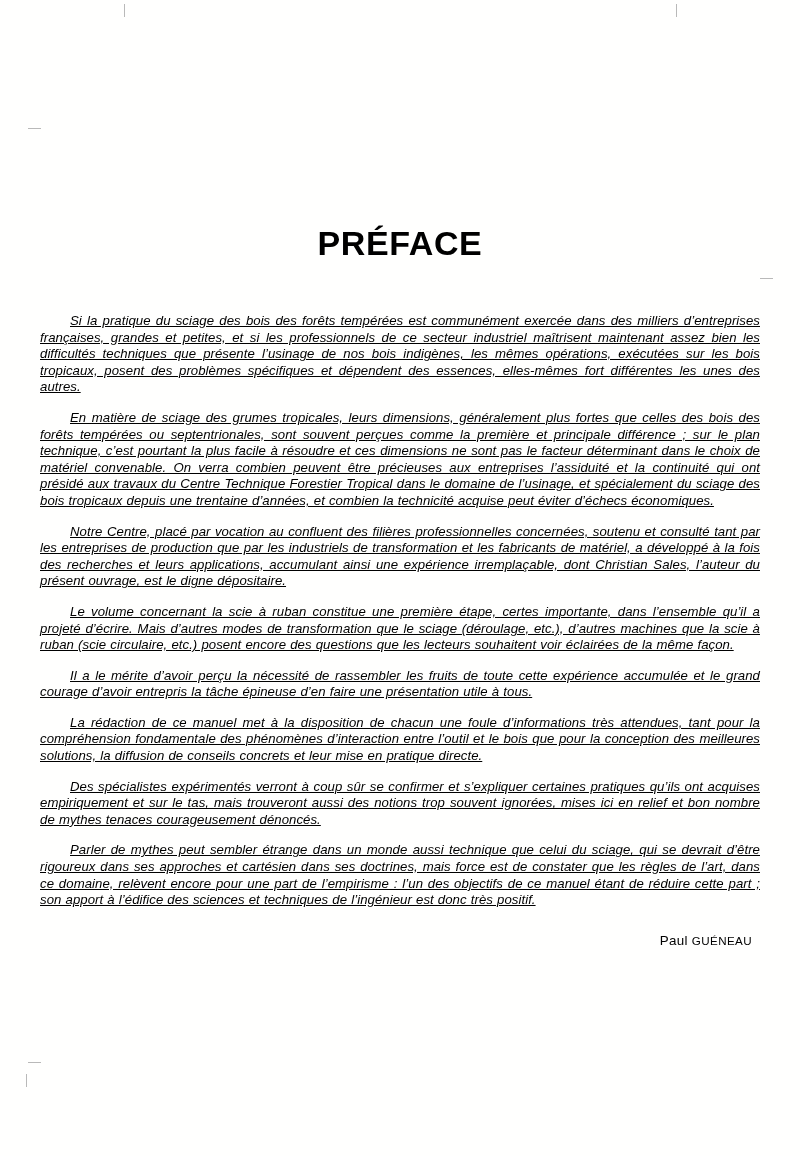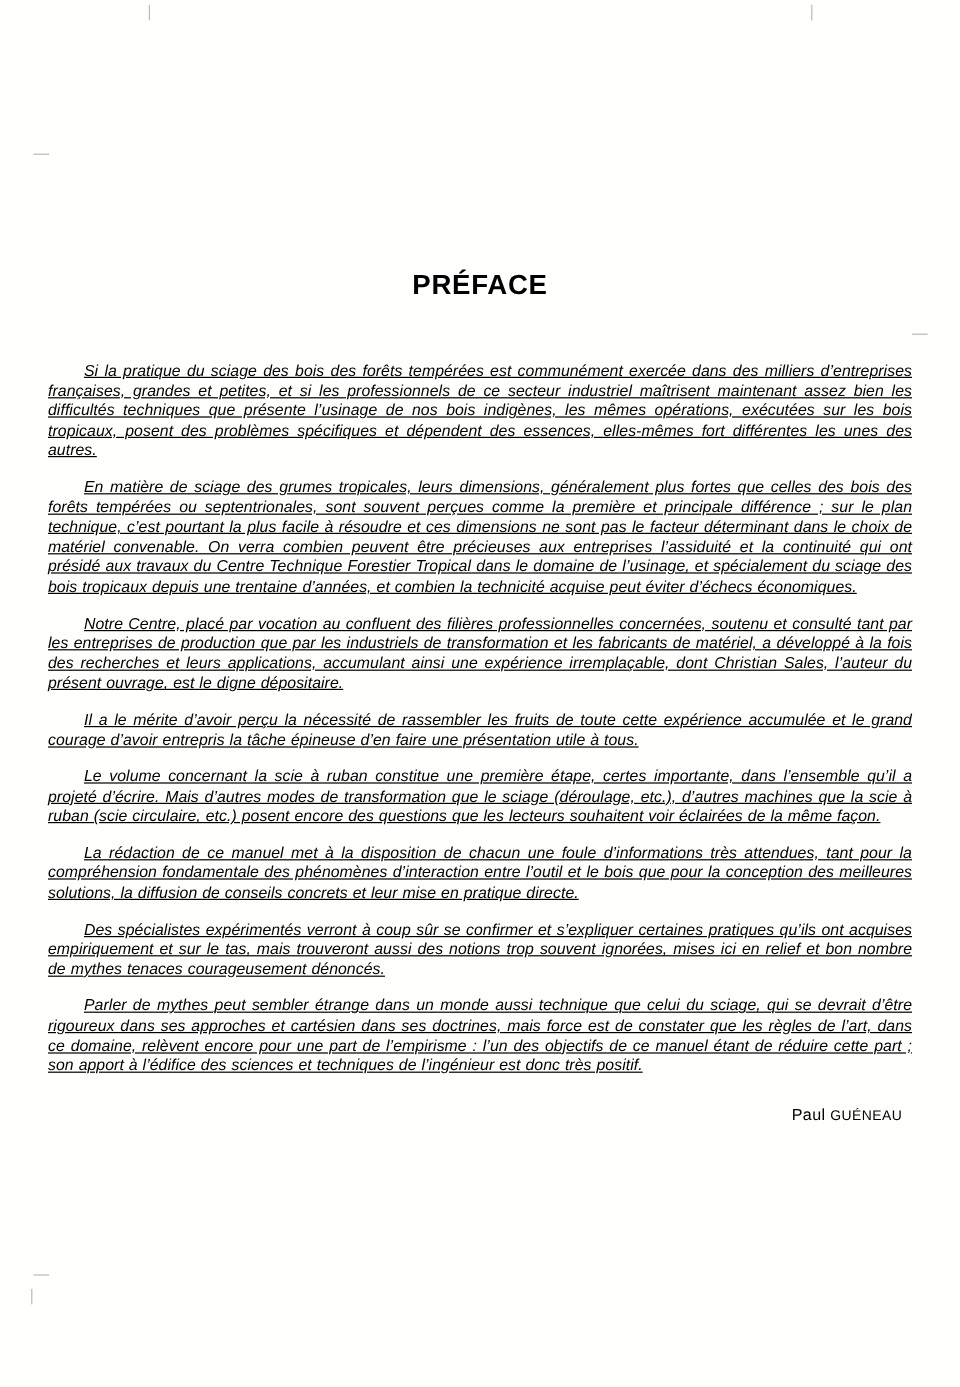--- a/index.html
+++ b/index.html
@@ -34,21 +34,21 @@
 
   .content {
     position: absolute;
     left: 40px;
     top: 0;
     width: 720px;
   }
 
   .title {
     text-align: center;
-    font-size: 23px;
+    font-size: 34px;
     font-weight: bold;
     letter-spacing: 0.6px;
     margin-top: 224px;
     margin-bottom: 0;
     font-family: "Liberation Sans", sans-serif;
   }
 
   .body-block {
     margin-top: 50px;
     text-decoration: underline;
@@ -102,22 +102,22 @@
   <div class="mark v" style="left:26px; top:1074px;"></div>
 
   <div class="content">
 
     <h1 class="title">PRÉFACE</h1>
 
     <div class="body-block">
       <p class="para">Si la pratique du sciage des bois des forêts tempérées est communément exercée dans des milliers d’entreprises françaises, grandes et petites, et si les professionnels de ce secteur industriel maîtrisent maintenant assez bien les difficultés techniques que présente l’usinage de nos bois indigènes, les mêmes opérations, exécutées sur les bois tropicaux, posent des problèmes spécifiques et dépendent des essences, elles-mêmes fort différentes les unes des autres.</p>
       <p class="para">En matière de sciage des grumes tropicales, leurs dimensions, généralement plus fortes que celles des bois des forêts tempérées ou septentrionales, sont souvent perçues comme la première et principale différence ; sur le plan technique, c’est pourtant la plus facile à résoudre et ces dimensions ne sont pas le facteur déterminant dans le choix de matériel convenable. On verra combien peuvent être précieuses aux entreprises l’assiduité et la continuité qui ont présidé aux travaux du Centre Technique Forestier Tropical dans le domaine de l’usinage, et spécialement du sciage des bois tropicaux depuis une trentaine d’années, et combien la technicité acquise peut éviter d’échecs économiques.</p>
       <p class="para">Notre Centre, placé par vocation au confluent des filières professionnelles concernées, soutenu et consulté tant par les entreprises de production que par les industriels de transformation et les fabricants de matériel, a développé à la fois des recherches et leurs applications, accumulant ainsi une expérience irremplaçable, dont Christian Sales, l’auteur du présent ouvrage, est le digne dépositaire.</p>
+      <p class="para">Le volume concernant la scie à ruban constitue une première étape, certes importante, dans l’ensemble qu’il a projeté d’écrire. Mais d’autres modes de transformation que le sciage (déroulage, etc.), d’autres machines que la scie à ruban (scie circulaire, etc.) posent encore des questions que les lecteurs souhaitent voir éclairées de la même façon.</p>
       <p class="para">Il a le mérite d’avoir perçu la nécessité de rassembler les fruits de toute cette expérience accumulée et le grand courage d’avoir entrepris la tâche épineuse d’en faire une présentation utile à tous.</p>
-      <p class="para">Le volume concernant la scie à ruban constitue une première étape, certes importante, dans l’ensemble qu’il a projeté d’écrire. Mais d’autres modes de transformation que le sciage (déroulage, etc.), d’autres machines que la scie à ruban (scie circulaire, etc.) posent encore des questions que les lecteurs souhaitent voir éclairées de la même façon.</p>
       <p class="para">La rédaction de ce manuel met à la disposition de chacun une foule d’informations très attendues, tant pour la compréhension fondamentale des phénomènes d’interaction entre l’outil et le bois que pour la conception des meilleures solutions, la diffusion de conseils concrets et leur mise en pratique directe.</p>
       <p class="para">Des spécialistes expérimentés verront à coup sûr se confirmer et s’expliquer certaines pratiques qu’ils ont acquises empiriquement et sur le tas, mais trouveront aussi des notions trop souvent ignorées, mises ici en relief et bon nombre de mythes tenaces courageusement dénoncés.</p>
       <p class="para">Parler de mythes peut sembler étrange dans un monde aussi technique que celui du sciage, qui se devrait d’être rigoureux dans ses approches et cartésien dans ses doctrines, mais force est de constater que les règles de l’art, dans ce domaine, relèvent encore pour une part de l’empirisme : l’un des objectifs de ce manuel étant de réduire cette part ; son apport à l’édifice des sciences et techniques de l’ingénieur est donc très positif.</p>
     </div>
 
     <div class="signature">
       <div class="sig-name"><span>Paul </span><span class="smallcaps">GUÉNEAU</span></div>
     </div>
 
   </div>

